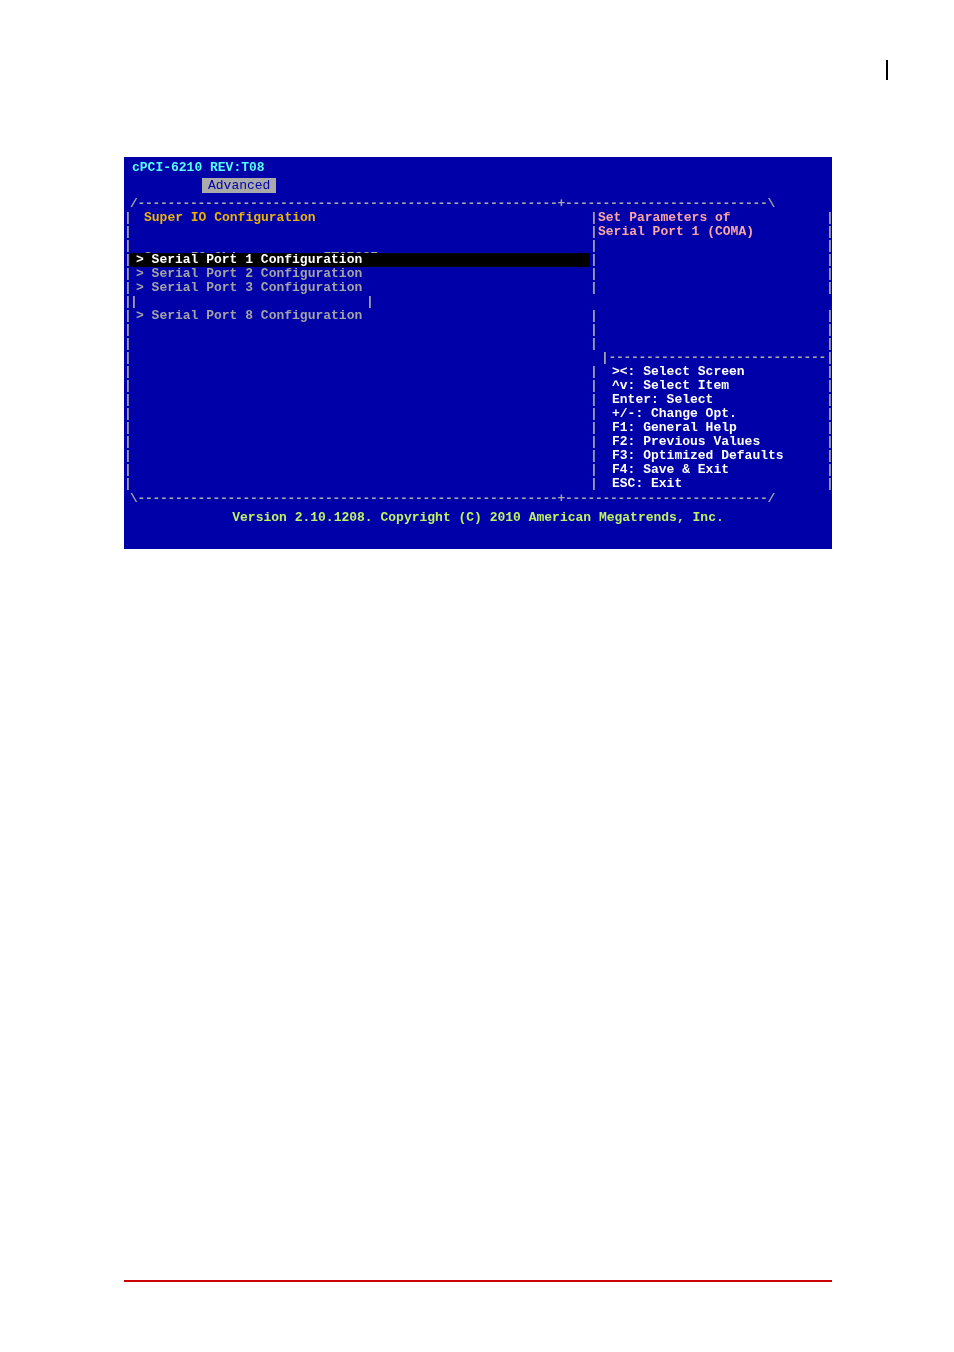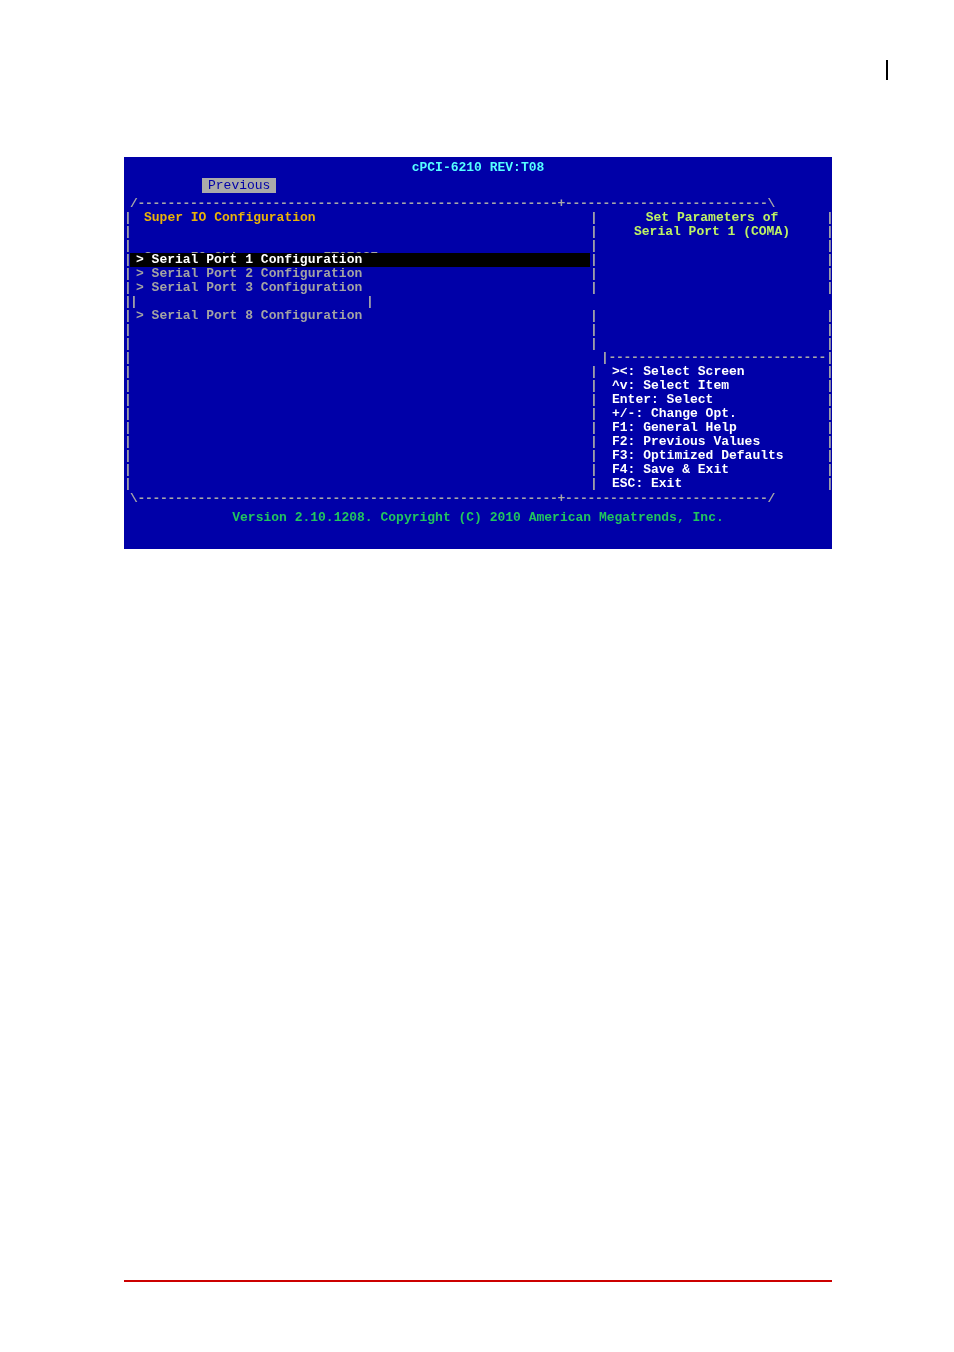--- a/index.html
+++ b/index.html
@@ -29,21 +29,20 @@
       left: 124px;
       width: 708px;
       height: 392px;
       background: #0000a8;
       font-family: "Courier New", monospace;
       font-size: 13px;
       font-weight: bold;
       color: #ffffff;
     }
     .title-bar {
-      text-align: center;
       padding: 3px 8px;
       color: #55ffff;
       font-weight: bold;
     }
     .tab-bar {
       padding-left: 78px;
       height: 18px;
     }
     .tab {
       display: inline-block;
@@ -88,23 +87,22 @@
       padding-left: 6px;
       cursor: pointer;
     }
     .menu-item-selected {
       background: #000000;
       color: #ffffff;
       padding-left: 6px;
       cursor: pointer;
     }
     .help-text {
-      color: #bef264;
+      color: #fca5a5;
       padding-left: 2px;
-      text-align: center;
     }
     .key-help {
       color: #ffffff;
       padding-left: 16px;
     }
     .row-pipe-left {
       color: #a8a8a8;
       width: 6px;
       text-align: left;
     }
@@ -119,21 +117,21 @@
     .row-content-right {
       width: 230px;
     }
     .main-row {
       display: flex;
       height: 14px;
       line-height: 14px;
     }
     .footer {
       text-align: center;
-      color: #22c55e;
+      color: #bef264;
       padding: 4px 0;
     }
     .content-wrapper {
       display: flex;
       flex-direction: column;
     }
     .bottom-red-line {
       position: absolute;
       bottom: 70px;
       left: 124px;
@@ -143,21 +141,21 @@
     }
   </style>
 </head>
 <body>
 
 <div class="page-cursor"></div>
 
 <div class="bios-container">
   <div class="title-bar">cPCI-6210 REV:T08</div>
   <div class="tab-bar">
-    <span class="tab">Previous</span>
+    <span class="tab">Advanced</span>
   </div>
 
   <div class="border-top">/--------------------------------------------------------+---------------------------\</div>
 
   <div class="content-wrapper">
 
     <div class="main-row">
       <span class="row-pipe-left">|</span>
       <span class="row-content-left panel-heading">Super IO Configuration</span>
       <span class="row-pipe-left">|</span>

